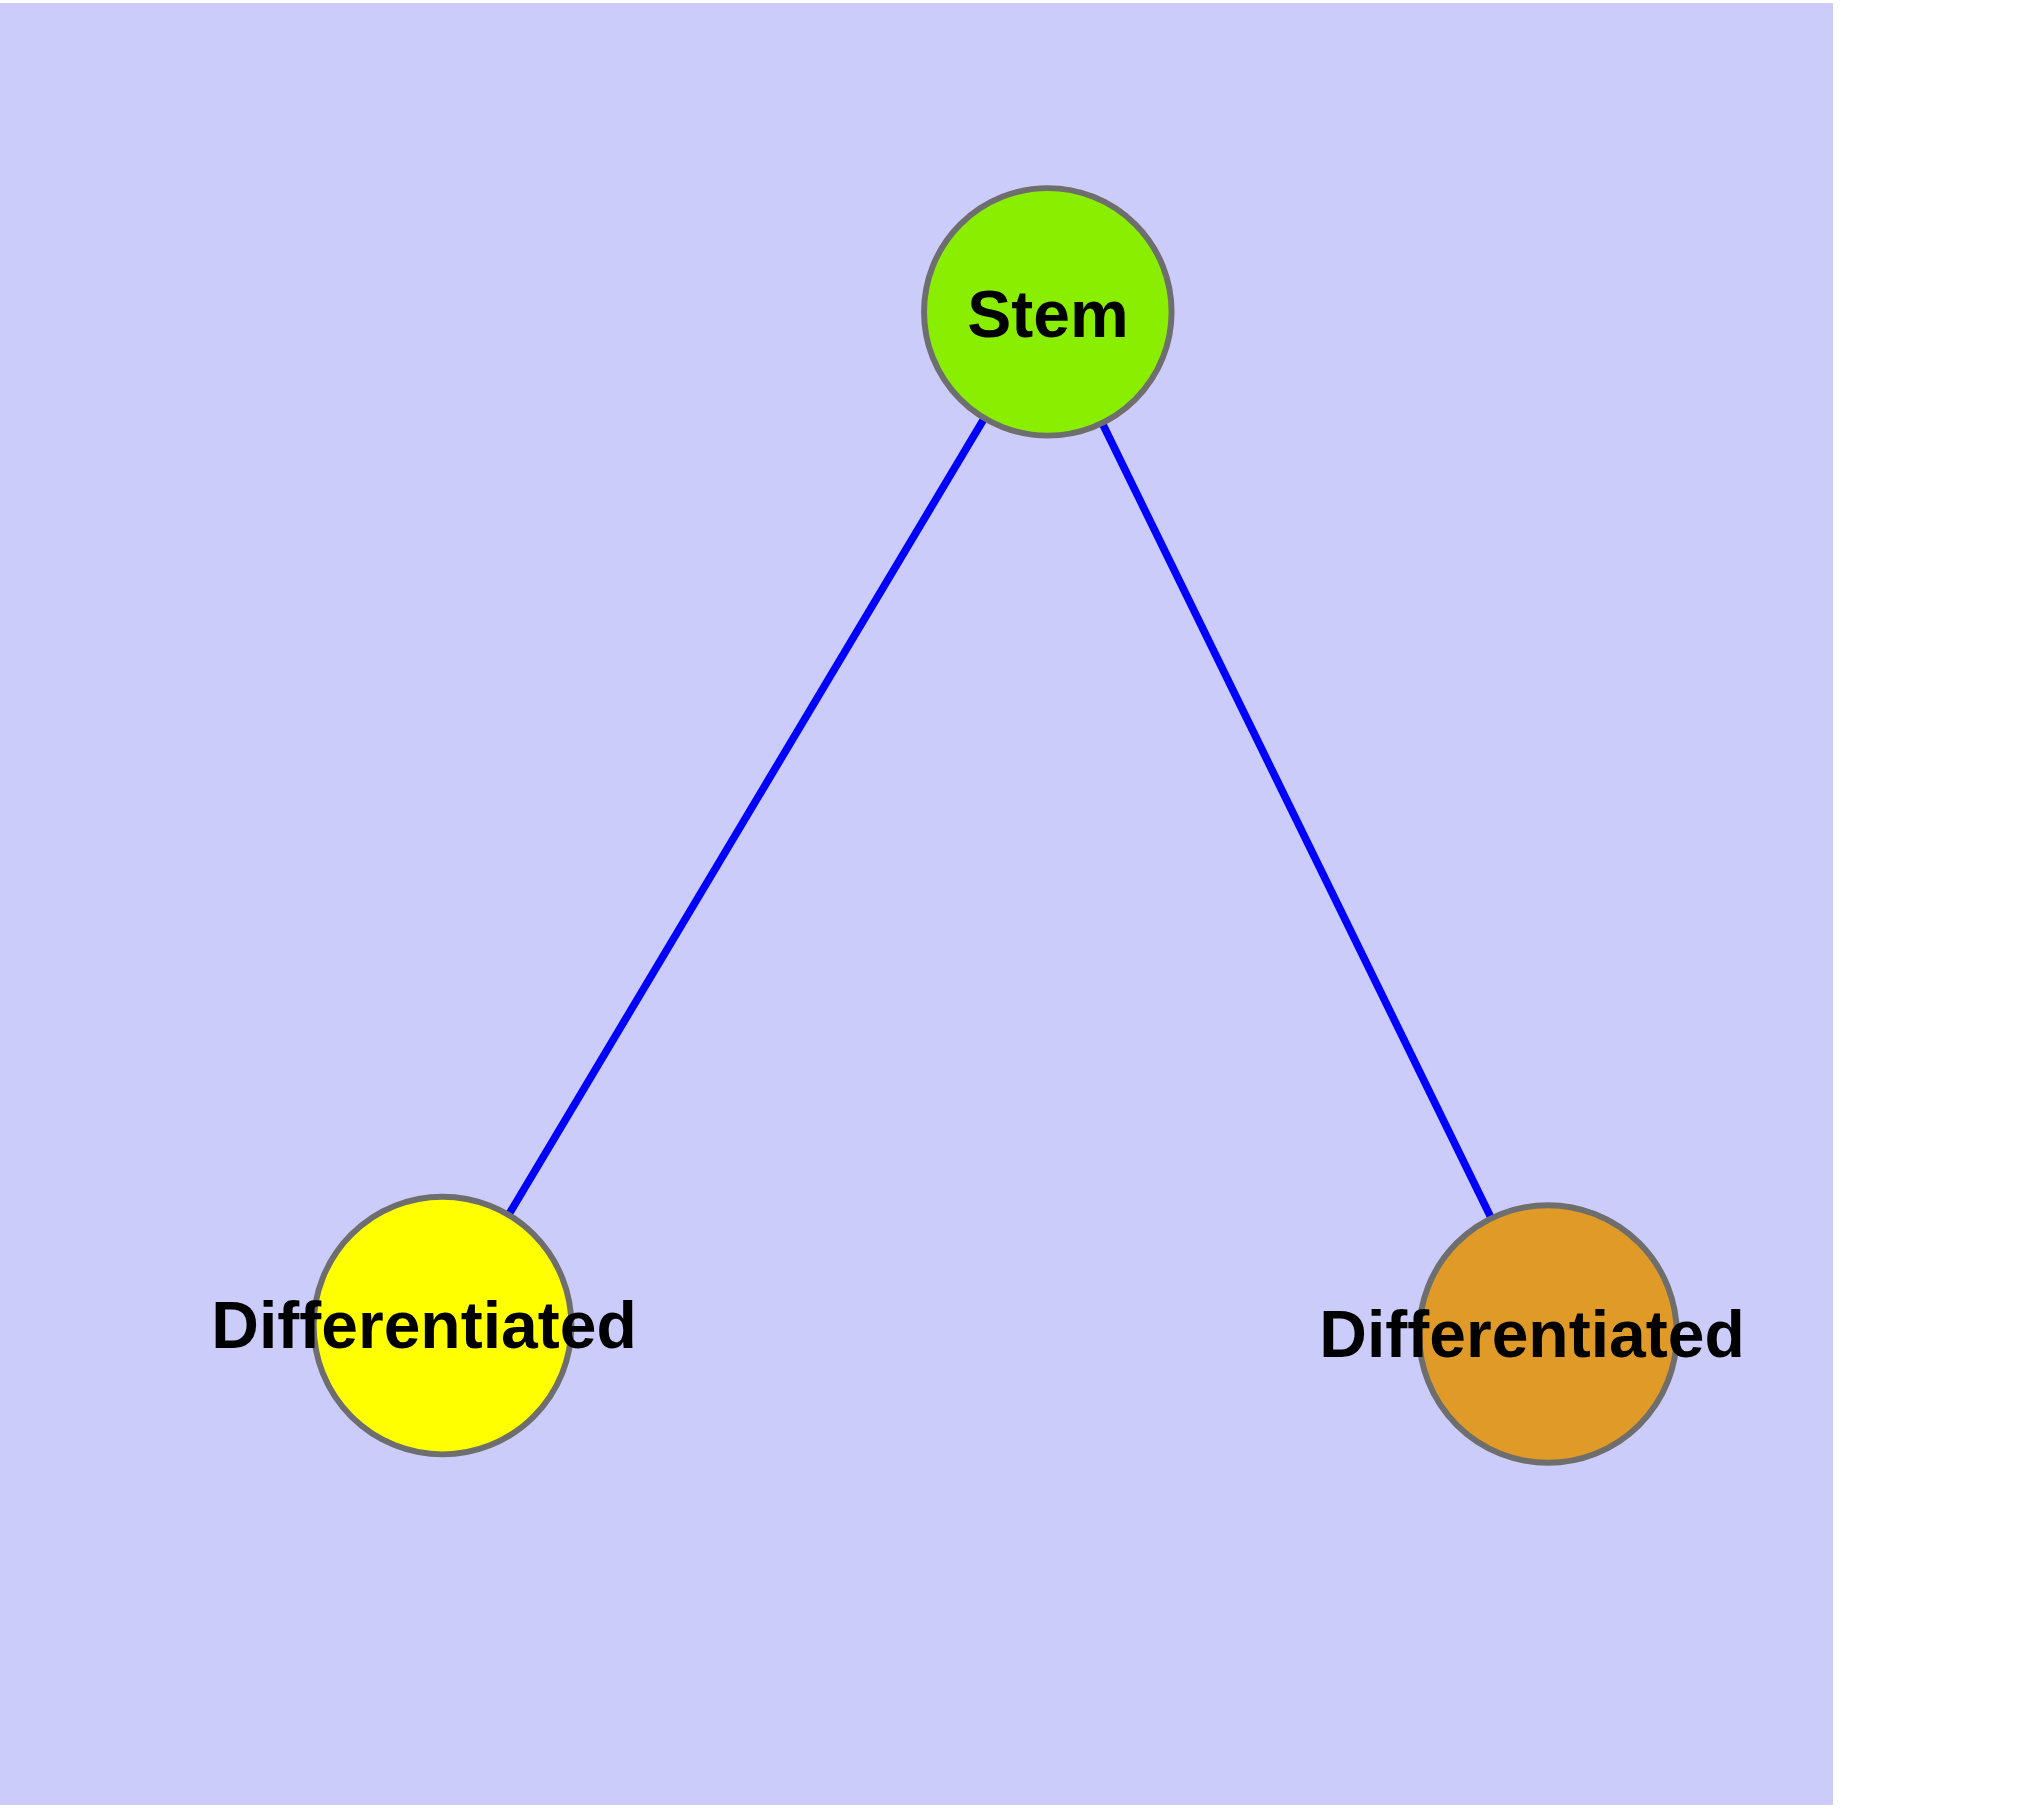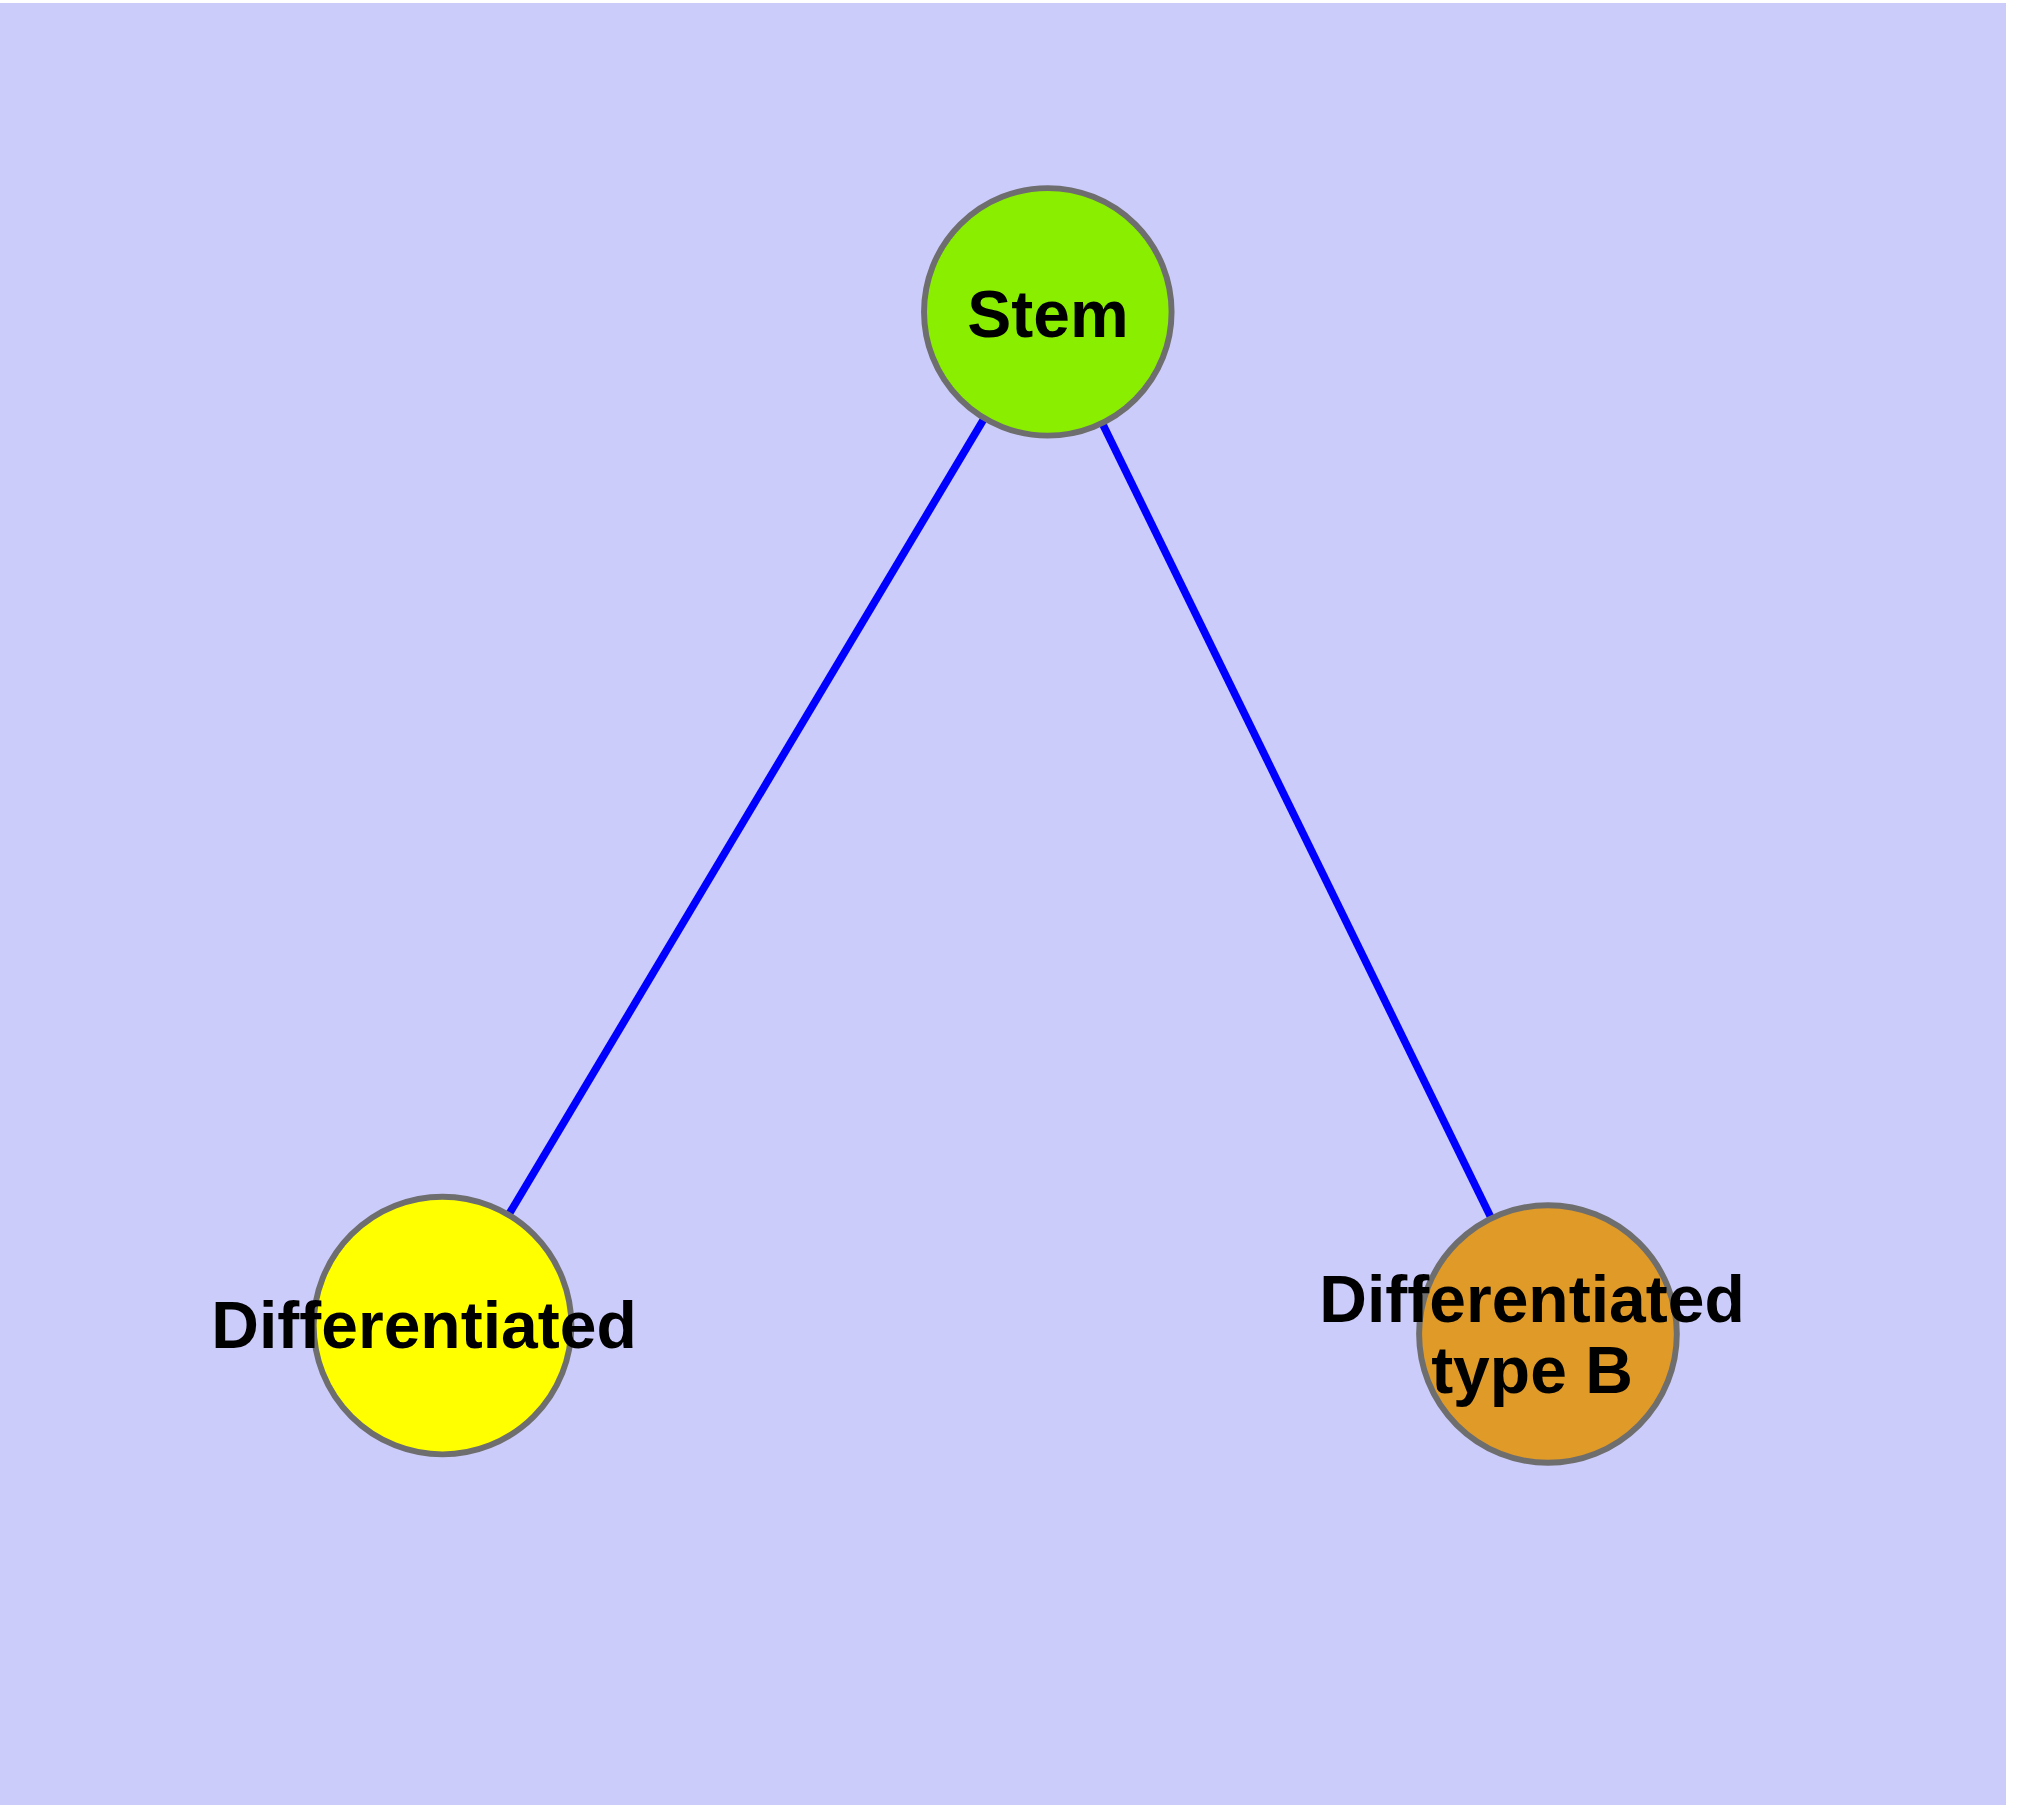--- a/index.html
+++ b/index.html
@@ -3,21 +3,21 @@
 <meta charset="utf-8">
 <title>Cell Differentiation Graph</title>
 <style>
   html, body {
     margin: 0;
     padding: 0;
     background: #ffffff;
   }
   #stage {
     position: relative;
-    width: 2006px;
+    width: 1833px;
     height: 1812px;
     background: #ffffff;
     overflow: hidden;
     font-family: "Liberation Sans", sans-serif;
   }
   #canvas {
     position: absolute;
     left: 0;
     top: 3.4px;
     width: 2021px;
@@ -62,15 +62,15 @@
       <circle cx="1236" cy="368" r="146" fill="#8aee00" stroke="#6e6e6e" stroke-width="7"></circle>
       <circle cx="522" cy="1564" r="152" fill="#ffff00" stroke="#6e6e6e" stroke-width="7"></circle>
       <circle cx="1826" cy="1574" r="152" fill="#e09a28" stroke="#6e6e6e" stroke-width="7"></circle>
     </g>
   </svg>
 
   <div class="node-label label-stem" style="left:1048px; top:315px;"><span>Stem</span></div>
 
   <div class="node-label label-typea" style="left:424px; top:1326px;"><span>Differentiated</span><br></div>
 
-  <div class="node-label label-typeb" style="left:1532px; top:1335px;"><span>Differentiated</span><br><span>type B</span></div>
+  <div class="node-label label-typeb" style="left:1532px; top:1335px;"><span>Differentiated</span><br></div>
 </div>
 
 
 </body></html>

